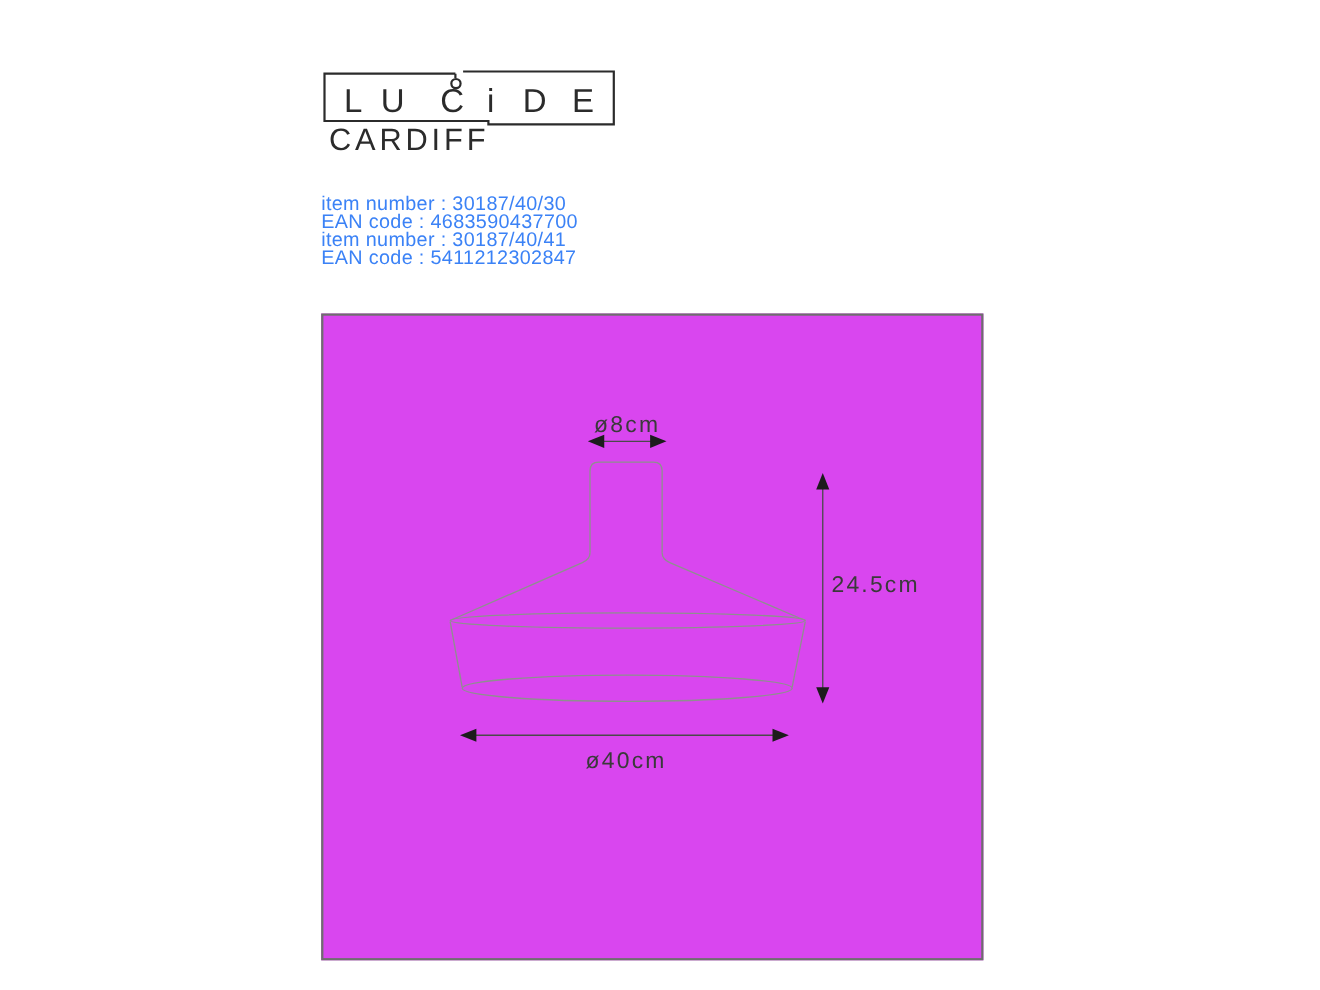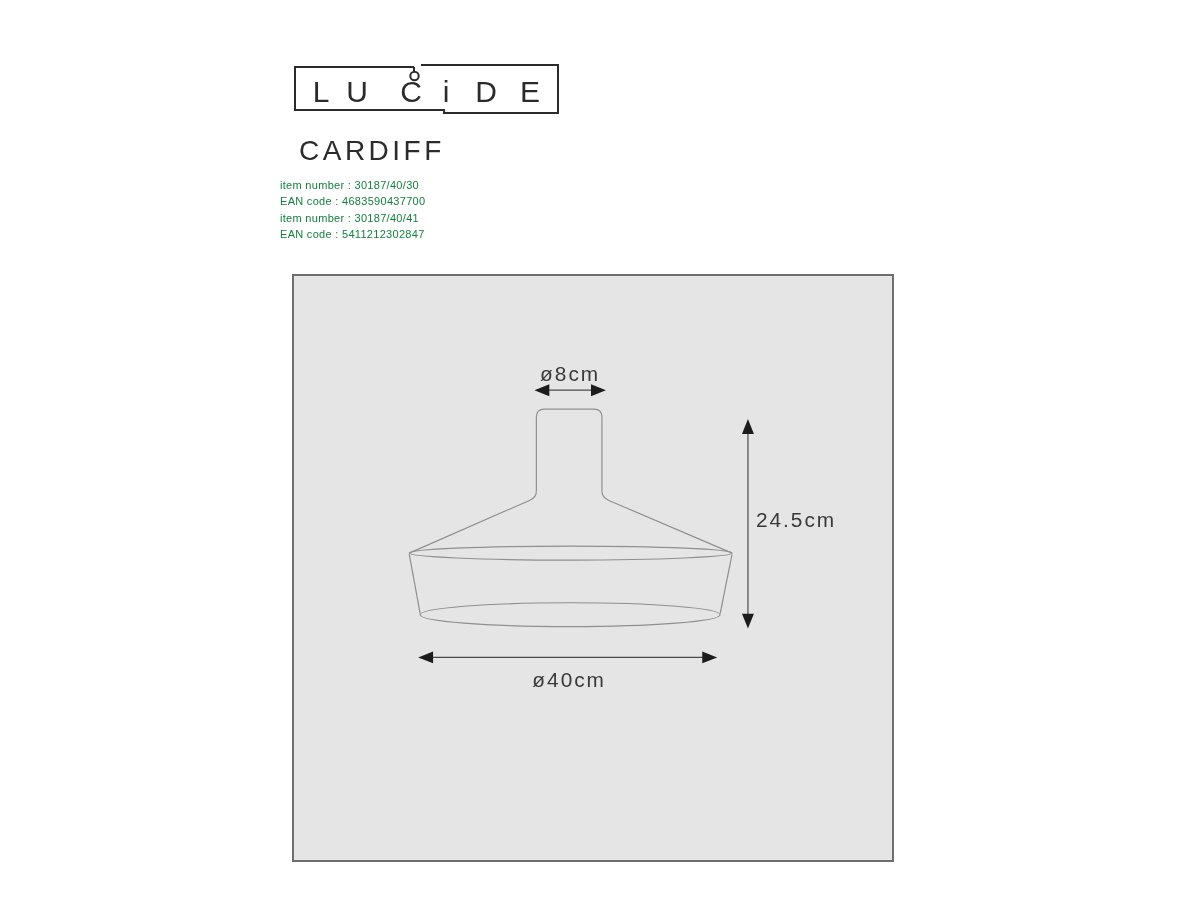--- a/index.html
+++ b/index.html
@@ -5,37 +5,37 @@
   html,body{margin:0;padding:0;background:#fff;}
   .page{
     position:relative;
     width:1200px;height:900px;
     background:#ffffff;
     font-family:"Liberation Sans", sans-serif;
     overflow:hidden;
   }
   .logo-svg{position:absolute;left:293px;top:62px;width:268px;height:56px;}
   .product-name{
-    position:absolute;left:299px;top:135px;
+    position:absolute;left:299px;top:111px;
     font-size:28px;letter-spacing:3.5px;color:#2b2b2b;font-weight:400;
   }
   .product-info{
-    position:absolute;left:280px;top:177px;
-    font-size:11px;line-height:16.3px;color:#15803d;letter-spacing:0.3px;
+    position:absolute;left:292px;top:177px;
+    font-size:18px;line-height:16.3px;color:#3b82f6;letter-spacing:0.3px;
   }
   .doc-title{
     position:absolute;left:680px;top:65px;
     font-size:14.5px;font-weight:700;color:#222;letter-spacing:0.2px;
   }
   .drawing-box{
-    position:absolute;left:292px;top:274px;
+    position:absolute;left:292px;top:285px;
     width:602px;height:588px;
     border:2px solid #6e6e6e;
     box-sizing:border-box;
-    background:#e5e5e5;
+    background:#d946ef;
   }
   .drawing-box svg{display:block;width:100%;height:100%;}
   .lamp-line{fill:none;stroke:#8f8f8f;stroke-width:1.2;}
   .dim-line{stroke:#4a4a4a;stroke-width:1.2;}
   .dim-head{fill:#1c1c1c;stroke:none;}
   .dim-text{fill:#3a3a3a;font-family:"Liberation Sans",sans-serif;font-size:21px;font-weight:400;}
   .logo-frame{fill:none;stroke:#2b2b2b;stroke-width:2;}
   .logo-letter{fill:#2b2b2b;font-family:"Liberation Sans",sans-serif;font-size:30px;font-weight:400;}
 </style>
 </head>

